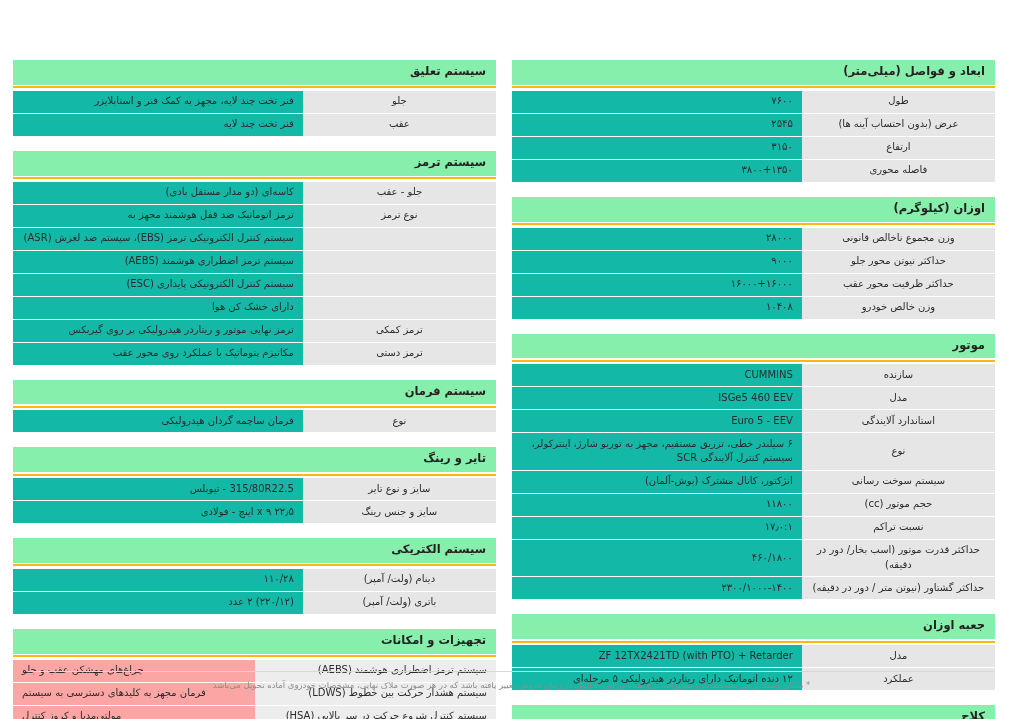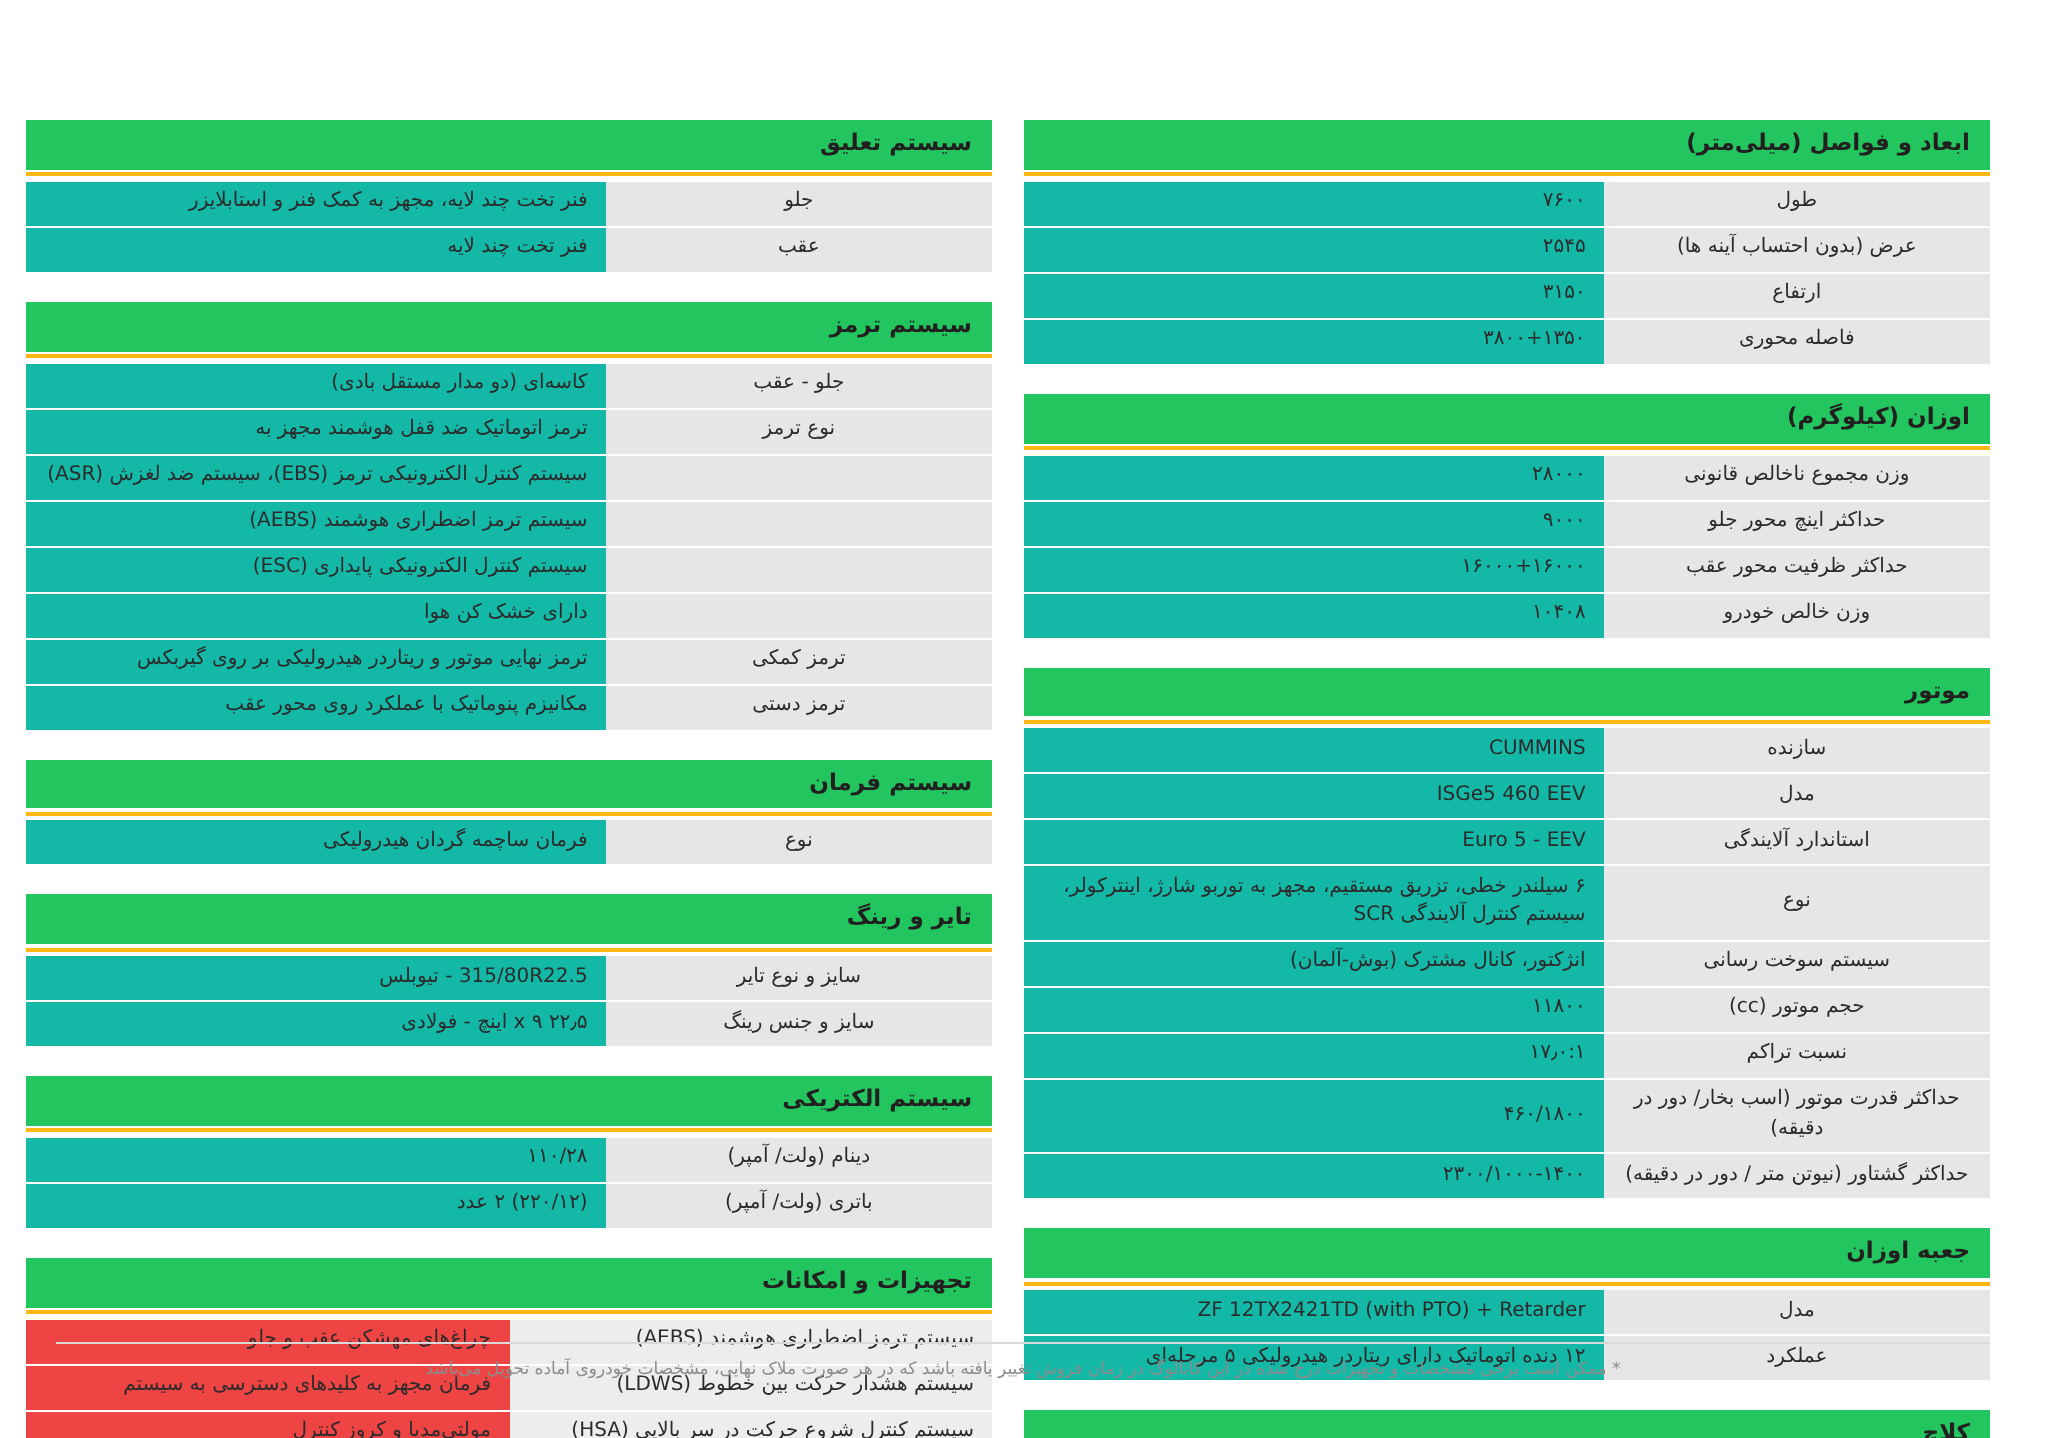--- a/index.html
+++ b/index.html
@@ -49,21 +49,21 @@
     padding: 0 28px;
     gap: 16px;
   }
   .col { width: 483px; flex: 0 0 483px; }
   .col-right { }
   .col-left { }
 
   
   .section { margin-bottom: 14px; }
   .section-header {
-    background: #22c55e;
+    background: #86efac;
     color: #231f20;
     font-size: 11.5px;
     font-weight: bold;
     padding: 5px 10px 6px 10px;
     text-align: right;
     line-height: 1.2;
   }
   .section-underline {
     height: 2px;
     background: #FCB714;
@@ -105,21 +105,21 @@
     table-layout: fixed;
   }
   table.equip td {
     font-size: 10px;
     color: #2b2b2b;
     padding: 3.5px 9px 4px 9px;
     line-height: 1.45;
     vertical-align: middle;
     height: 19px;
   }
-  td.eq-a { width: 50%; background: #ef4444; text-align: right; }
+  td.eq-a { width: 50%; background: #fca5a5; text-align: left; }
   td.eq-b { width: 50%; background: #EDEDED; text-align: right; }
 
   
   .footer {
     position: absolute;
     bottom: 17px; right: 0; left: 0;
     padding: 0 28px 10px 28px;
   }
   .footer-rule {
     width: 100%;
@@ -172,21 +172,21 @@
       <div class="section">
         <div class="section-header">اوزان (کیلوگرم)</div>
         <div class="section-underline"></div>
         <table class="spec">
             <tbody>
               <tr>
                 <td class="lbl">وزن مجموع ناخالص قانونی</td>
                 <td class="val">۲۸۰۰۰</td>
               </tr>
               <tr>
-                <td class="lbl">حداکثر اینچ محور جلو</td>
+                <td class="lbl">حداکثر نیوتن محور جلو</td>
                 <td class="val">۹۰۰۰</td>
               </tr>
               <tr>
                 <td class="lbl">حداکثر ظرفیت محور عقب</td>
                 <td class="val">۱۶۰۰۰+۱۶۰۰۰</td>
               </tr>
               <tr>
                 <td class="lbl">وزن خالص خودرو</td>
                 <td class="val">۱۰۴۰۸</td>
               </tr>

